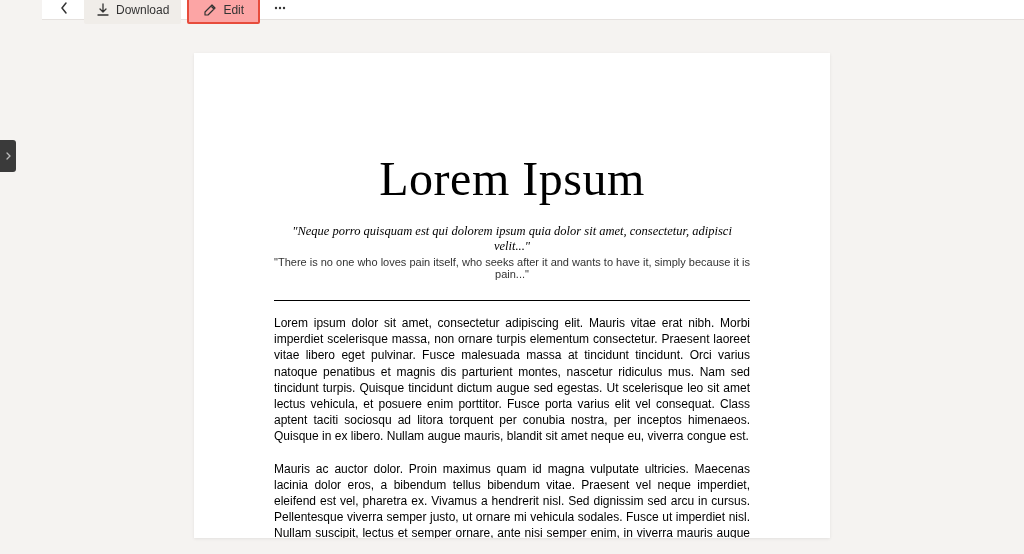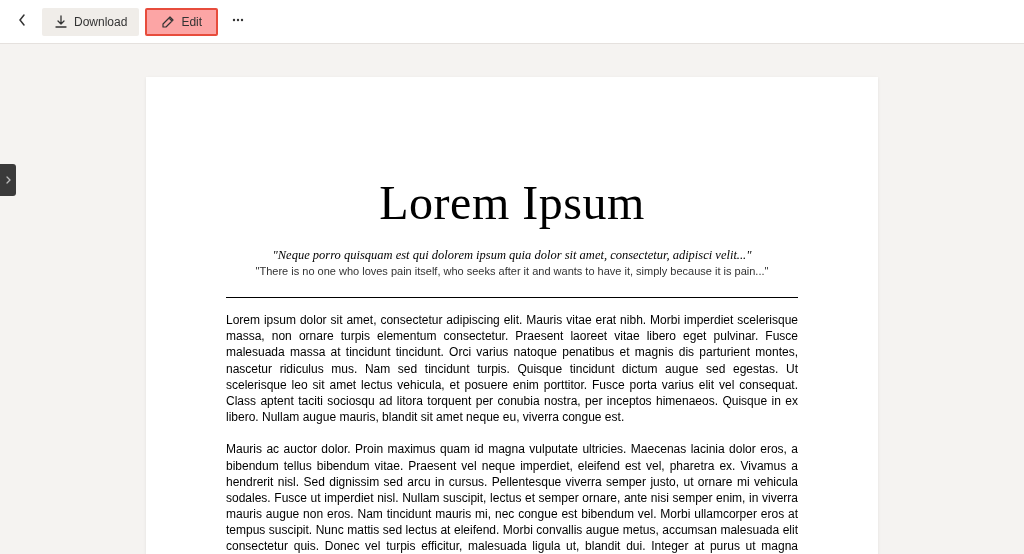--- a/index.html
+++ b/index.html
@@ -11,25 +11,26 @@
       font-family: -apple-system, BlinkMacSystemFont, "Segoe UI", Arial, sans-serif;
       background: #f5f3f1;
       width: 1024px;
       height: 554px;
       overflow: hidden;
       position: relative;
     }
     .toolbar {
       background: #ffffff;
       border-bottom: 1px solid #e5e1de;
-      height: 44px;
+      height: 20px;
       display: flex;
       align-items: center;
       padding: 0 8px;
       gap: 6px;
+      margin-left: 42px;
     }
     .back-btn {
       width: 28px;
       height: 28px;
       display: flex;
       align-items: center;
       justify-content: center;
       border: none;
       background: transparent;
       cursor: pointer;
@@ -88,21 +89,21 @@
       width: 16px;
       height: 32px;
       background: #3a3a3a;
       border-radius: 0 3px 3px 0;
       display: flex;
       align-items: center;
       justify-content: center;
       cursor: pointer;
     }
     .document {
-      width: 732px;
+      width: 636px;
       background: #ffffff;
       box-shadow: 0 1px 3px rgba(0,0,0,0.08);
       padding: 98px 80px 40px 80px;
       overflow: hidden;
     }
     .doc-title {
       font-family: "Times New Roman", Georgia, serif;
       font-size: 48px;
       font-weight: 400;
       text-align: center;

